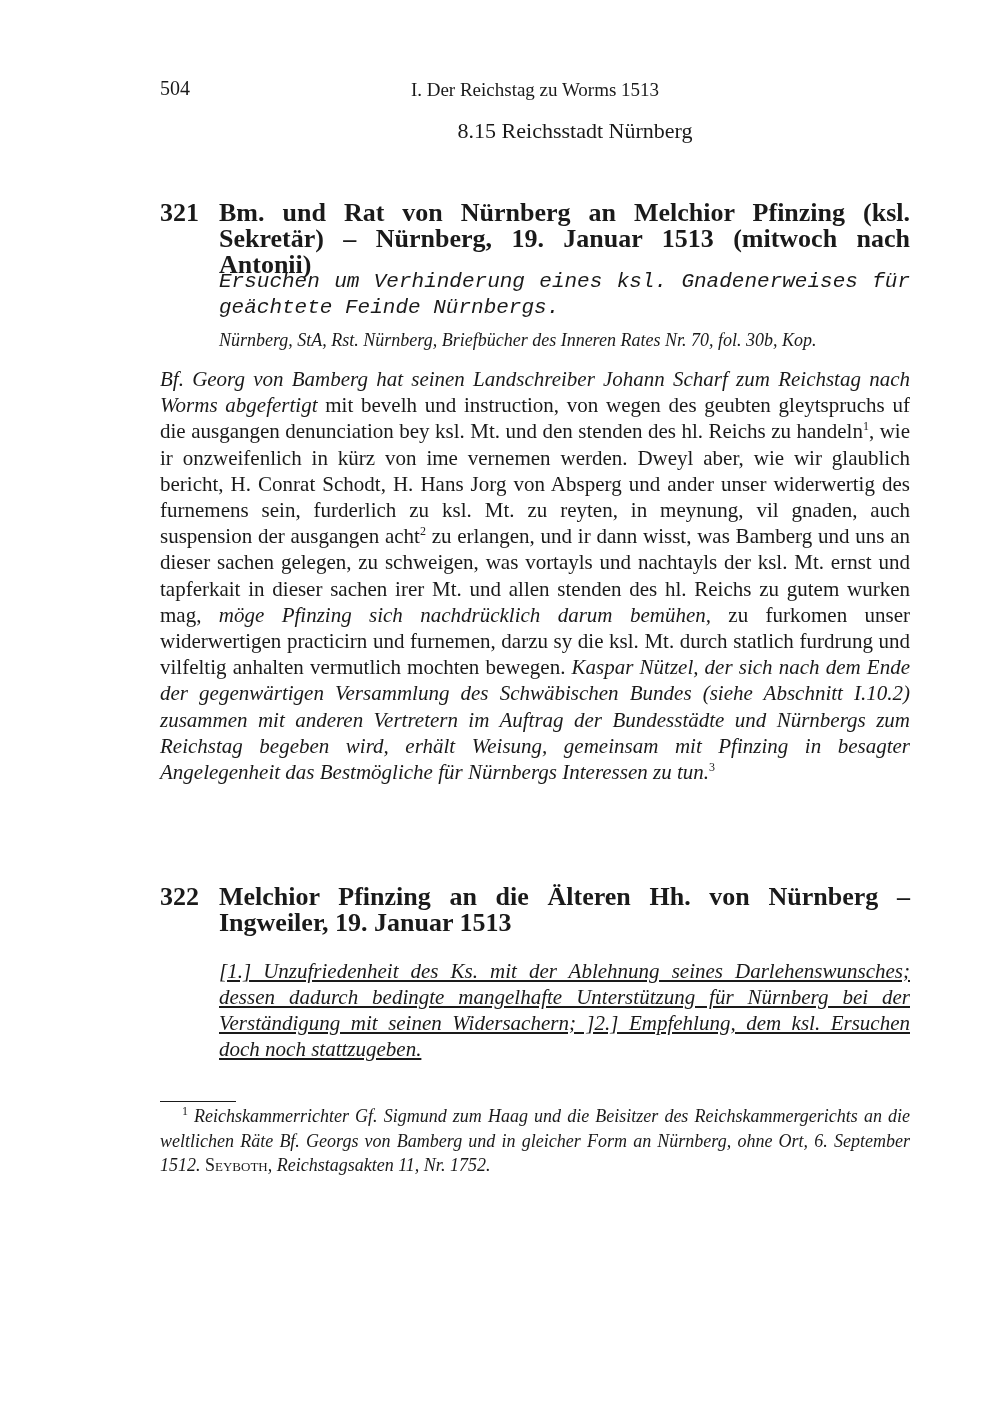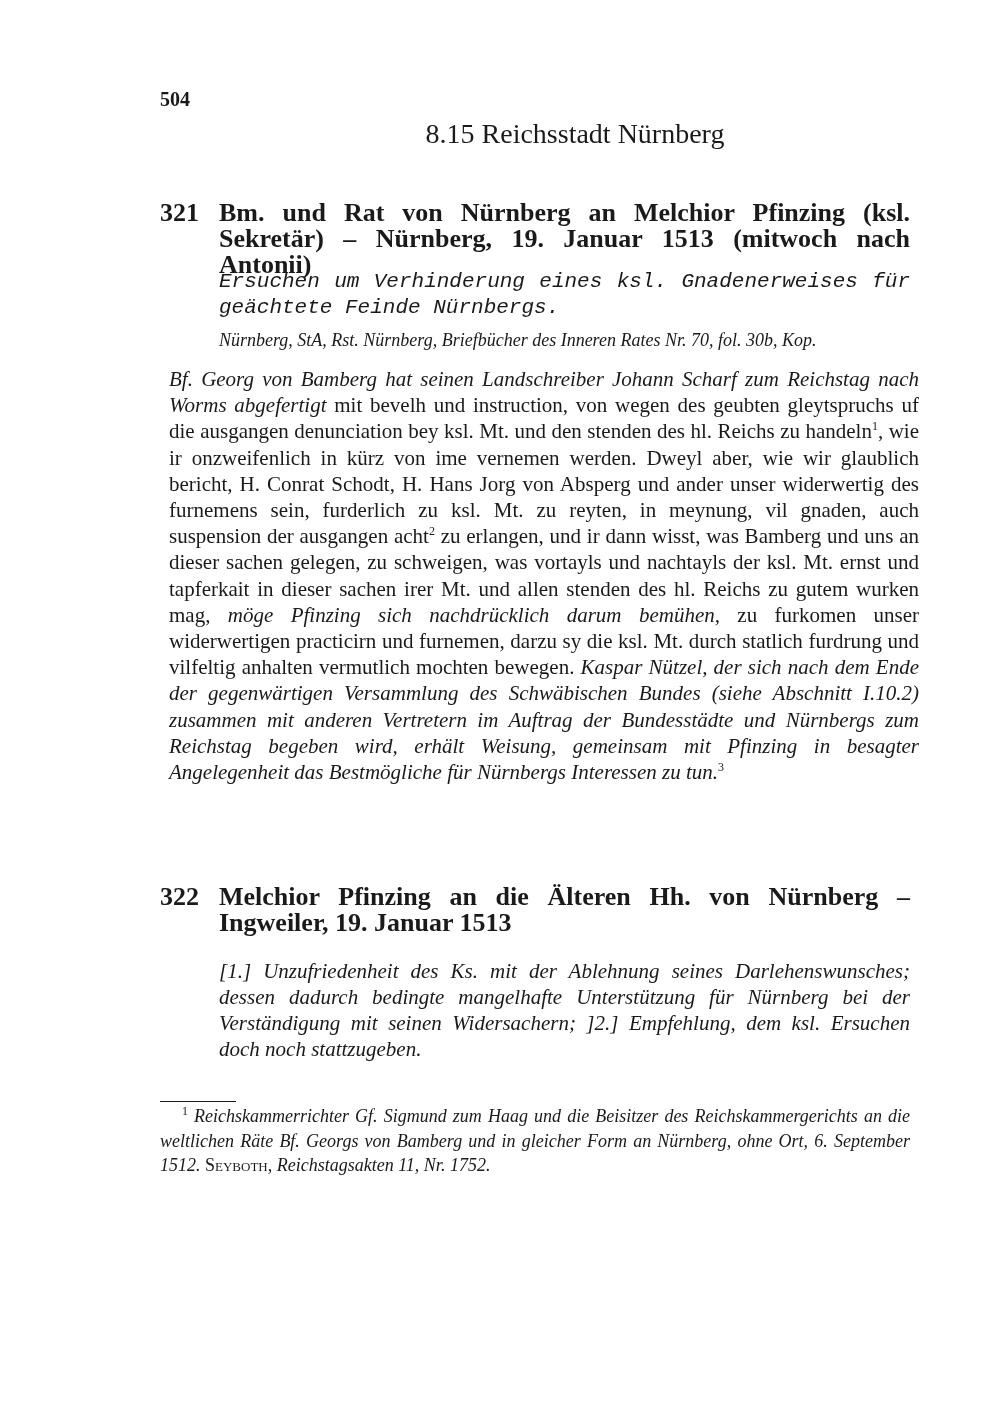--- a/index.html
+++ b/index.html
@@ -1,43 +1,44 @@
 <!DOCTYPE html>
 <html><head>
 <meta charset="utf-8">
 <style>
   html, body { margin:0; padding:0; background:#ffffff; }
   body { width:1004px; height:1418px; position:relative; overflow:hidden;
          font-family:"Liberation Serif","DejaVu Serif",serif; color:#1a1a1a; }
   .page { position:absolute; left:160px; top:0; width:750px; }
-  .runhead { position:absolute; top:88px; left:0; width:750px; height:28px; font-size:20px;font-weight:bold; }
+  .runhead { position:absolute; top:77px; left:0; width:750px; height:28px; font-size:20px; }
   .pagenum { position:absolute; left:0; top:0; }
   .runtitle { position:absolute; left:0; width:750px; text-align:center; top:2px; font-size:19px; }
-  .section-title { position:absolute; top:118px; left:0; width:750px; text-align:center; font-size:28px; padding-left:80px; box-sizing:border-box;}
+  .section-title { position:absolute; top:118px; left:0; width:750px; text-align:center; font-size:22px; padding-left:80px; box-sizing:border-box;}
   .doc-head { position:absolute; left:0; width:750px; font-weight:bold; font-size:26px; line-height:26px; }
   .doc-num { position:absolute; left:0; top:0; }
   .doc-title { margin-left:59px; text-align:justify; }
   .regest { position:absolute; left:59px; width:691px; font-style:italic; font-size:21px; line-height:26px; text-align:justify; }
   .source { position:absolute; left:59px; width:691px; font-style:italic; font-size:18px; line-height:24px; }
-  .body { position:absolute; left:9px; width:750px; font-size:21px; line-height:26.2px; text-align:justify;font-family:Liberation Serif, serif; }
+  .body { position:absolute; left:0; width:750px; font-size:21px; line-height:26.2px; text-align:justify;font-family:Liberation Serif, serif; }
   .it { font-style:italic; }
   sup { font-size:12px; line-height:0; vertical-align:8px; }
   .fn-rule { position:absolute; left:0; top:1101px; width:76px; border-top:1px solid #1a1a1a; }
   .footnotes { position:absolute; left:0; top:1104px; width:750px; font-size:18px; line-height:24.5px; font-style:italic; text-align:justify; }
   .fn { text-indent:22px; margin:0; }
   .fn sup { font-style:normal; font-size:12px; margin-right:6px; vertical-align:7px; }
   .sc { font-variant:small-caps; font-style:normal; }
 </style>
 </head>
 <body>
 
 <div class="page">
 
   <div class="runhead">
     <span class="pagenum">504</span>
+    <span class="runtitle">I. Der Reichstag zu Worms 1513</span>
   </div>
 
   <div class="section-title">8.15 Reichsstadt Nürnberg</div>
 
   <div class="doc-head" style="top:200px;">
     <span class="doc-num">321</span>
     <div class="doc-title">Bm. und Rat von Nürnberg an Melchior Pfinzing (ksl. Sekretär) – Nürnberg, 19. Januar 1513 (mitwoch nach Antonii)</div>
   </div>
 
   <div class="regest" style="top:269px;font-family:Liberation Mono, monospace;">Ersuchen um Verhinderung eines ksl. Gnadenerweises für geächtete Feinde Nürnbergs.</div>
@@ -46,20 +47,20 @@
 
   <div class="body" style="top:366px;">
     <span class="it">Bf. Georg von Bamberg hat seinen Landschreiber Johann Scharf zum Reichstag nach Worms abgefertigt</span><span> mit bevelh und instruction, von wegen des geubten gleytspruchs uf die ausgangen denunciation bey ksl. Mt. und den stenden des hl. Reichs zu handeln</span><sup>1</sup><span>, wie ir onzweifenlich in kürz von ime vernemen werden. Dweyl aber, wie wir glaublich bericht, H. Conrat Schodt, H. Hans Jorg von Absperg und ander unser widerwertig des furnemens sein, furderlich zu ksl. Mt. zu reyten, in meynung, vil gnaden, auch suspension der ausgangen acht</span><sup>2</sup><span> zu erlangen, und ir dann wisst, was Bamberg und uns an dieser sachen gelegen, zu schweigen, was vortayls und nachtayls der ksl. Mt. ernst und tapferkait in dieser sachen irer Mt. und allen stenden des hl. Reichs zu gutem wurken mag, </span><span class="it">möge Pfinzing sich nachdrücklich darum bemühen,</span><span> zu furkomen unser widerwertigen practicirn und furnemen, darzu sy die ksl. Mt. durch statlich furdrung und vilfeltig anhalten vermutlich mochten bewegen. </span><span class="it">Kaspar Nützel, der sich nach dem Ende der gegenwärtigen Versammlung des Schwäbischen Bundes (siehe Abschnitt I.10.2) zusammen mit anderen Vertretern im Auftrag der Bundesstädte und Nürnbergs zum Reichstag begeben wird, erhält Weisung, gemeinsam mit Pfinzing in besagter Angelegenheit das Bestmögliche für Nürnbergs Interessen zu tun.</span><sup>3</sup>
   </div>
 
   <div class="doc-head" style="top:884px;">
     <span class="doc-num">322</span>
     <div class="doc-title">Melchior Pfinzing an die Älteren Hh. von Nürnberg – Ingweiler, 19. Januar 1513</div>
   </div>
 
-  <div class="regest" style="top:958px;">[1.] Unzufriedenheit des Ks. mit der Ablehnung seines Darlehenswunsches; dessen dadurch bedingte mangelhafte Unterstützung für Nürnberg bei der Verständigung mit seinen Widersachern; ]2.] Empfehlung, dem ksl. Ersuchen doch noch stattzugeben.</div>
+  <div class="regest" style="top:958px;text-decoration:underline;">[1.] Unzufriedenheit des Ks. mit der Ablehnung seines Darlehenswunsches; dessen dadurch bedingte mangelhafte Unterstützung für Nürnberg bei der Verständigung mit seinen Widersachern; ]2.] Empfehlung, dem ksl. Ersuchen doch noch stattzugeben.</div>
 
   <div class="fn-rule"></div>
   <div class="footnotes">
     <p class="fn"><sup>1</sup><span>Reichskammerrichter Gf. Sigmund zum Haag und die Beisitzer des Reichskammergerichts an die weltlichen Räte Bf. Georgs von Bamberg und in gleicher Form an Nürnberg, ohne Ort, 6. September 1512. </span><span class="sc">Seyboth</span><span>, Reichstagsakten 11, Nr. 1752.</span></p>
   </div>
 
 </div>
 
 </body></html>

